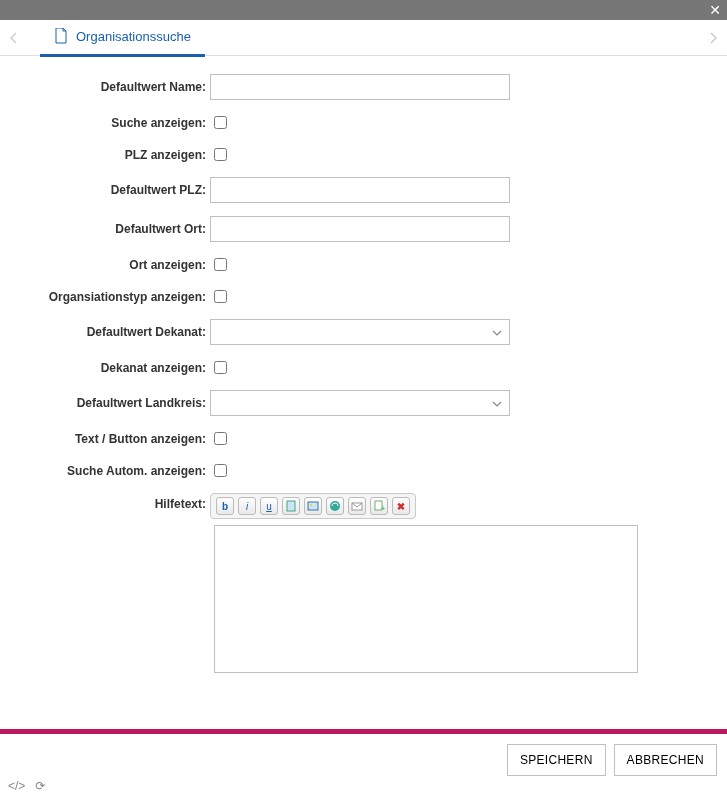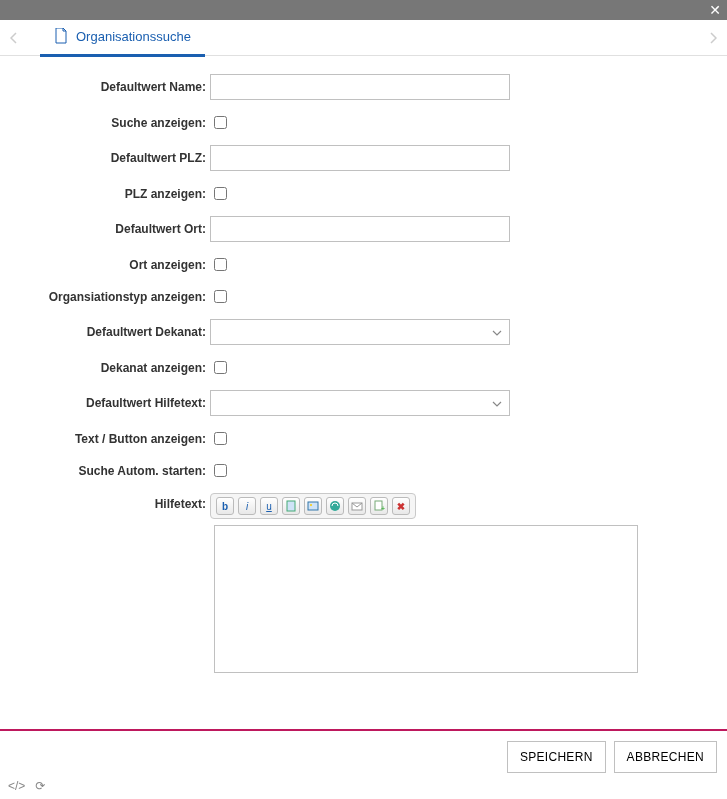--- a/index.html
+++ b/index.html
@@ -29,21 +29,21 @@
   .select-wrap .select-caret { position: absolute; right: 8px; top: 50%; transform: translateY(-50%); pointer-events: none; }
 
   .rte-row { display: flex; align-items: flex-start; margin-top: 4px; }
   .rte-toolbar { display: flex; gap: 4px; border: 1px solid #c9c9c9; border-radius: 4px; padding: 3px 5px; background: #f5f5f5; }
   .rte-btn { width: 18px; height: 18px; border: 1px solid #bbb; border-radius: 3px; background: linear-gradient(#fff,#e8e8e8); display:flex; align-items:center; justify-content:center; cursor: pointer; }
   .rte-btn svg, .rte-btn span { font-size: 10px; }
 
   .rte-area-wrap { margin-left: 184px; margin-top: 6px; }
   .rte-area { width: 424px; height: 148px; border: 1px solid #c0c0c0; resize: none; overflow: scroll; background: #fff; }
 
-  .footer { position: absolute; left: 0; right: 0; bottom: 0; height: 70px; border-top: 2px solid #be185d; }
+  .footer { position: absolute; left: 0; right: 0; bottom: 0; height: 70px; border-top: 5px solid #be185d; }
   .footer-buttons { position: absolute; right: 10px; top: 10px; display: flex; gap: 8px; }
   .btn { border: 1px solid #c0c0c0; background: #fff; padding: 8px 12px; font-size: 12px; cursor: pointer; letter-spacing: 0.3px; }
   .footer-tools { position: absolute; left: 8px; bottom: 6px; display: flex; gap: 10px; color: #888; }
   .footer-tools span { cursor: pointer; font-size: 12px; }
 
   
   ::-webkit-scrollbar { width: 12px; height: 12px; }
   ::-webkit-scrollbar-thumb { background: #c9c9c9; }
   ::-webkit-scrollbar-track { background: #f0f0f0; }
 </style>
@@ -82,27 +82,27 @@
     <div class="row-label">Defaultwert Name:</div>
     <div class="row-field"><input type="text" class="text-input" value="" style=""></div>
   </div>
 
   <div class="row">
     <div class="row-label">Suche anzeigen:</div>
     <div class="row-field"><input type="checkbox" class="checkbox" style=""></div>
   </div>
 
   <div class="row">
+    <div class="row-label">PLZ anzeigen:</div>
+    <div class="row-field"><input type="checkbox" class="checkbox" style=""></div>
+  </div>
+
+  <div class="row">
     <div class="row-label">Defaultwert PLZ:</div>
     <div class="row-field"><input type="text" class="text-input" value="" style=""></div>
-  </div>
-
-  <div class="row">
-    <div class="row-label">PLZ anzeigen:</div>
-    <div class="row-field"><input type="checkbox" class="checkbox" style=""></div>
   </div>
 
   <div class="row">
     <div class="row-label">Defaultwert Ort:</div>
     <div class="row-field"><input type="text" class="text-input" value="" style=""></div>
   </div>
 
   <div class="row">
     <div class="row-label">Ort anzeigen:</div>
     <div class="row-field"><input type="checkbox" class="checkbox" style=""></div>
@@ -125,39 +125,39 @@
       </div>
     </div>
   </div>
 
   <div class="row">
     <div class="row-label">Dekanat anzeigen:</div>
     <div class="row-field"><input type="checkbox" class="checkbox" style=""></div>
   </div>
 
   <div class="row">
-    <div class="row-label">Defaultwert Hilfetext:</div>
+    <div class="row-label">Defaultwert Landkreis:</div>
     <div class="row-field">
       <div class="select-wrap">
         <div class="select-box"></div>
         <span class="select-caret"><svg width="10" height="6" viewBox="0 0 10 6">
               <path d="M1 1 L5 5 L9 1" stroke="#888" stroke-width="1.2" fill="none"></path>
             </svg></span>
       </div>
     </div>
   </div>
 
 
   <div class="row">
     <div class="row-label">Text / Button anzeigen:</div>
     <div class="row-field"><input type="checkbox" class="checkbox" style=""></div>
   </div>
 
   <div class="row">
-    <div class="row-label">Suche Autom. starten:</div>
+    <div class="row-label">Suche Autom. anzeigen:</div>
     <div class="row-field"><input type="checkbox" class="checkbox" style=""></div>
   </div>
 
   <div class="rte-row">
     <div class="row-label" style="padding-top:4px;">Hilfetext:</div>
     <div class="rte-toolbar">
       <div class="rte-btn">
           <span style="font-weight:bold;color:#1a5fb0;">b</span>
         </div>
       <div class="rte-btn">

